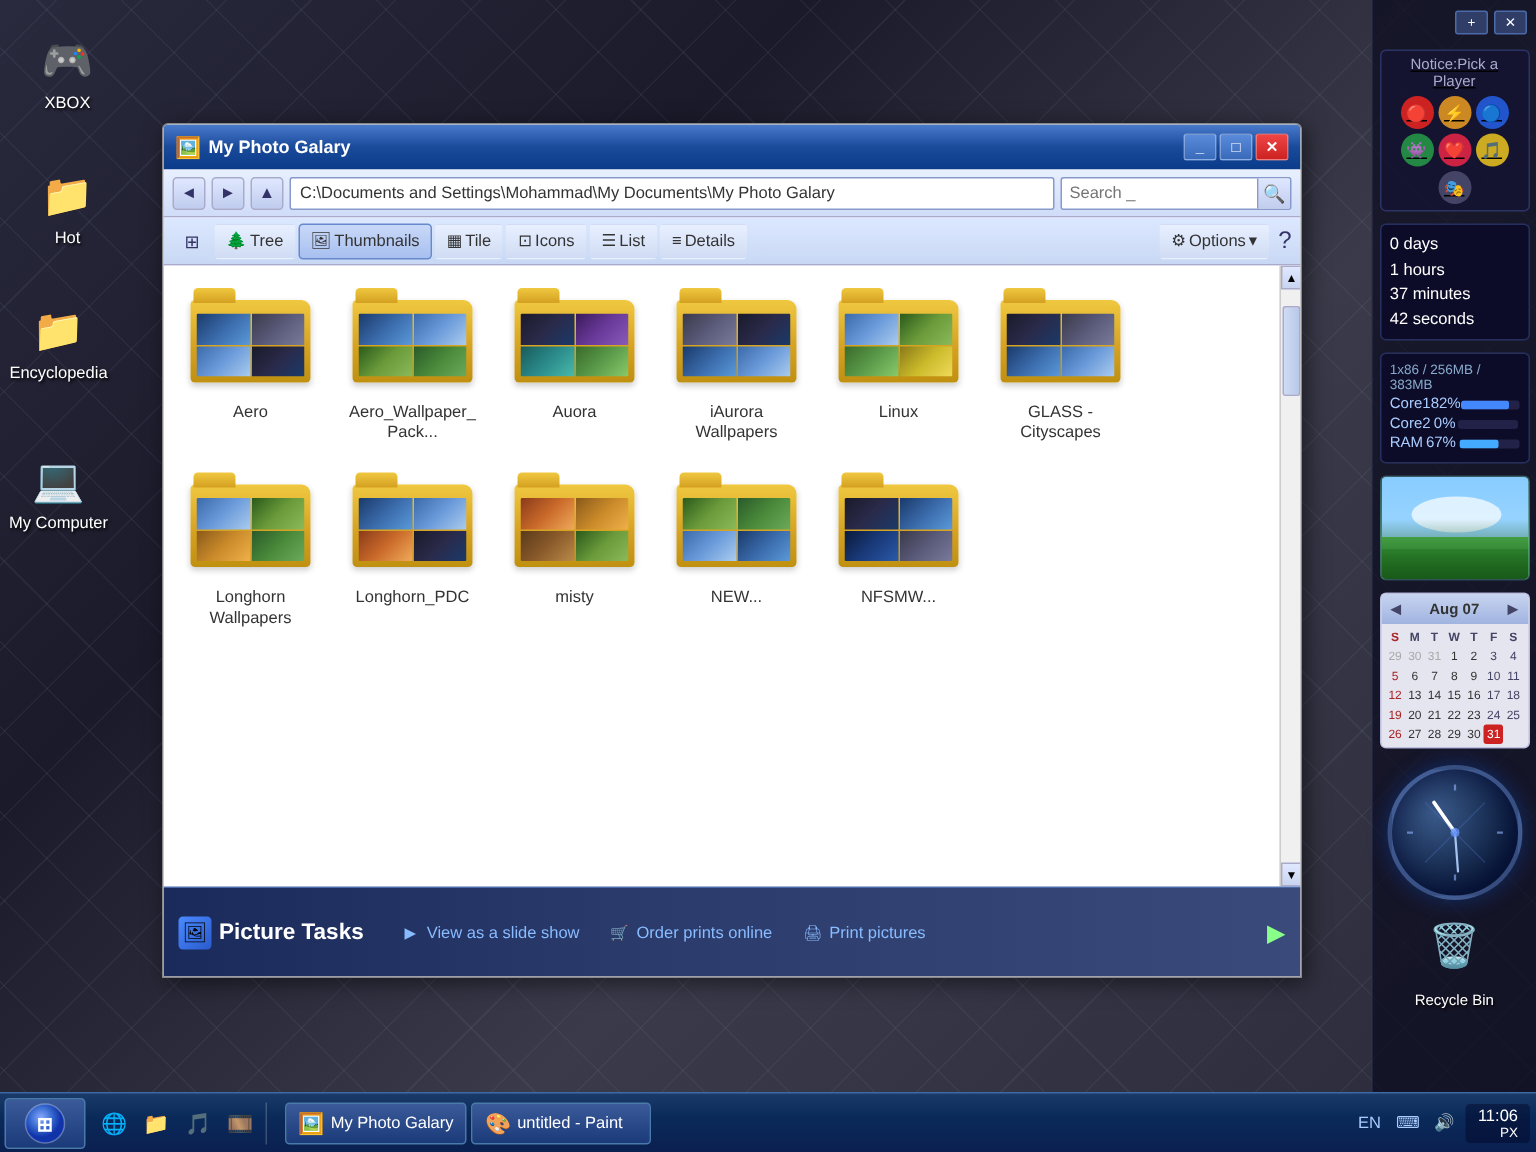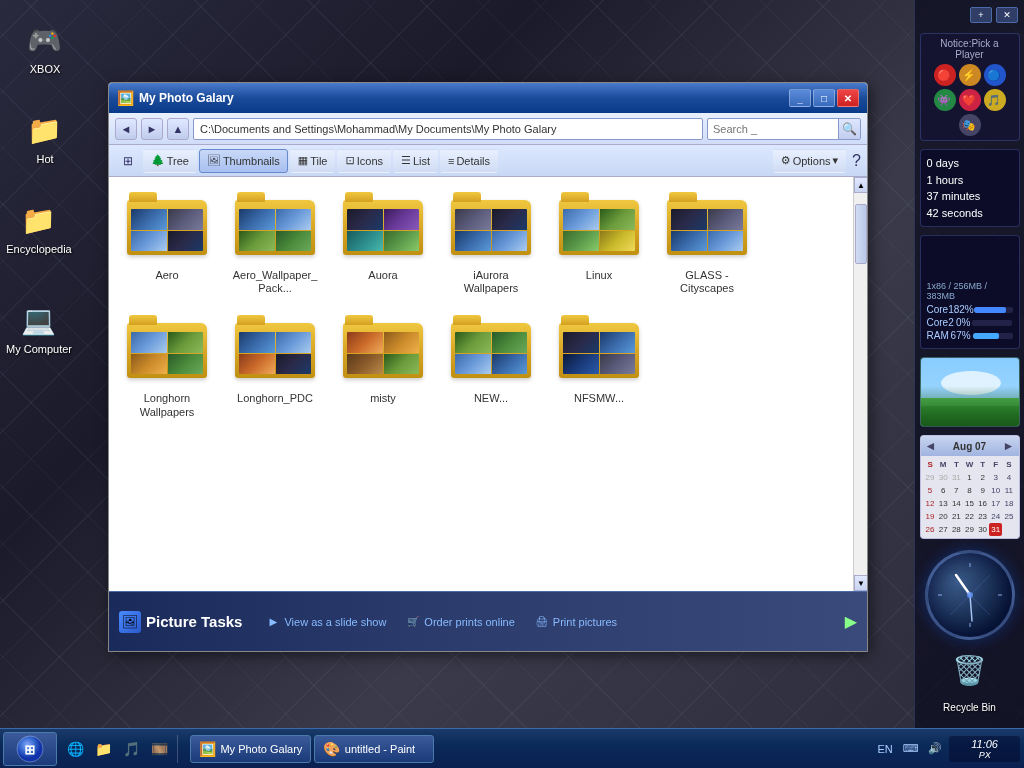--- a/index.html
+++ b/index.html
@@ -139,26 +139,25 @@
     }
     .tray-item {
       color: #aaccff;
       font-size: 11px;
       cursor: pointer;
       padding: 2px 3px;
       text-align: right;
     }
     .tray-time {
       background: rgba(0,0,30,0.4);
-      padding: 2px 22px;
+      padding: 2px 8px;
       border-radius: 3px;
       color: white;
       font-size: 11px;
-      text-align: center;
-      font-style: italic;
+      text-align: right;
     }
 
     
     #sidebar {
       position: absolute;
       right: 0;
       top: 0;
       width: 110px;
       height: 728px;
       background: rgba(10,10,30,0.7);
@@ -193,20 +192,21 @@
       cursor: pointer;
     }
 
     
     .notice-widget {
       width: 100px;
       background: rgba(20,20,50,0.8);
       border: 1px solid rgba(80,100,180,0.4);
       border-radius: 4px;
       padding: 4px 6px;
+      text-decoration: underline;
     }
     .notice-title {
       font-size: 10px;
       color: #aaaacc;
       text-align: center;
       margin-bottom: 4px;
     }
     .notice-icons {
       display: flex;
       gap: 3px;
@@ -772,21 +772,21 @@
     </div>
 
     <div class="timer-widget">
       <div class="timer-row">0 days</div>
       <div class="timer-row">1 hours</div>
       <div class="timer-row">37 minutes</div>
       <div class="timer-row">42 seconds</div>
     </div>
 
     <div class="stats-widget">
-      <div style="color:#88aacc;margin-bottom:3px;font-size:9px;margin-top:40px;">1x86 / 256MB / 383MB</div>
+      <div style="color:#88aacc;margin-bottom:3px;font-size:9px;">1x86 / 256MB / 383MB</div>
       <div class="stats-row">
         <span>Core1</span>
         <span>82%</span>
         <div class="stats-bar-bg">
           <div class="stats-bar-fill" style="width:82%;background:#4488ff;"></div>
         </div>
       </div>
       <div class="stats-row">
         <span>Core2</span>
         <span>0%</span>

